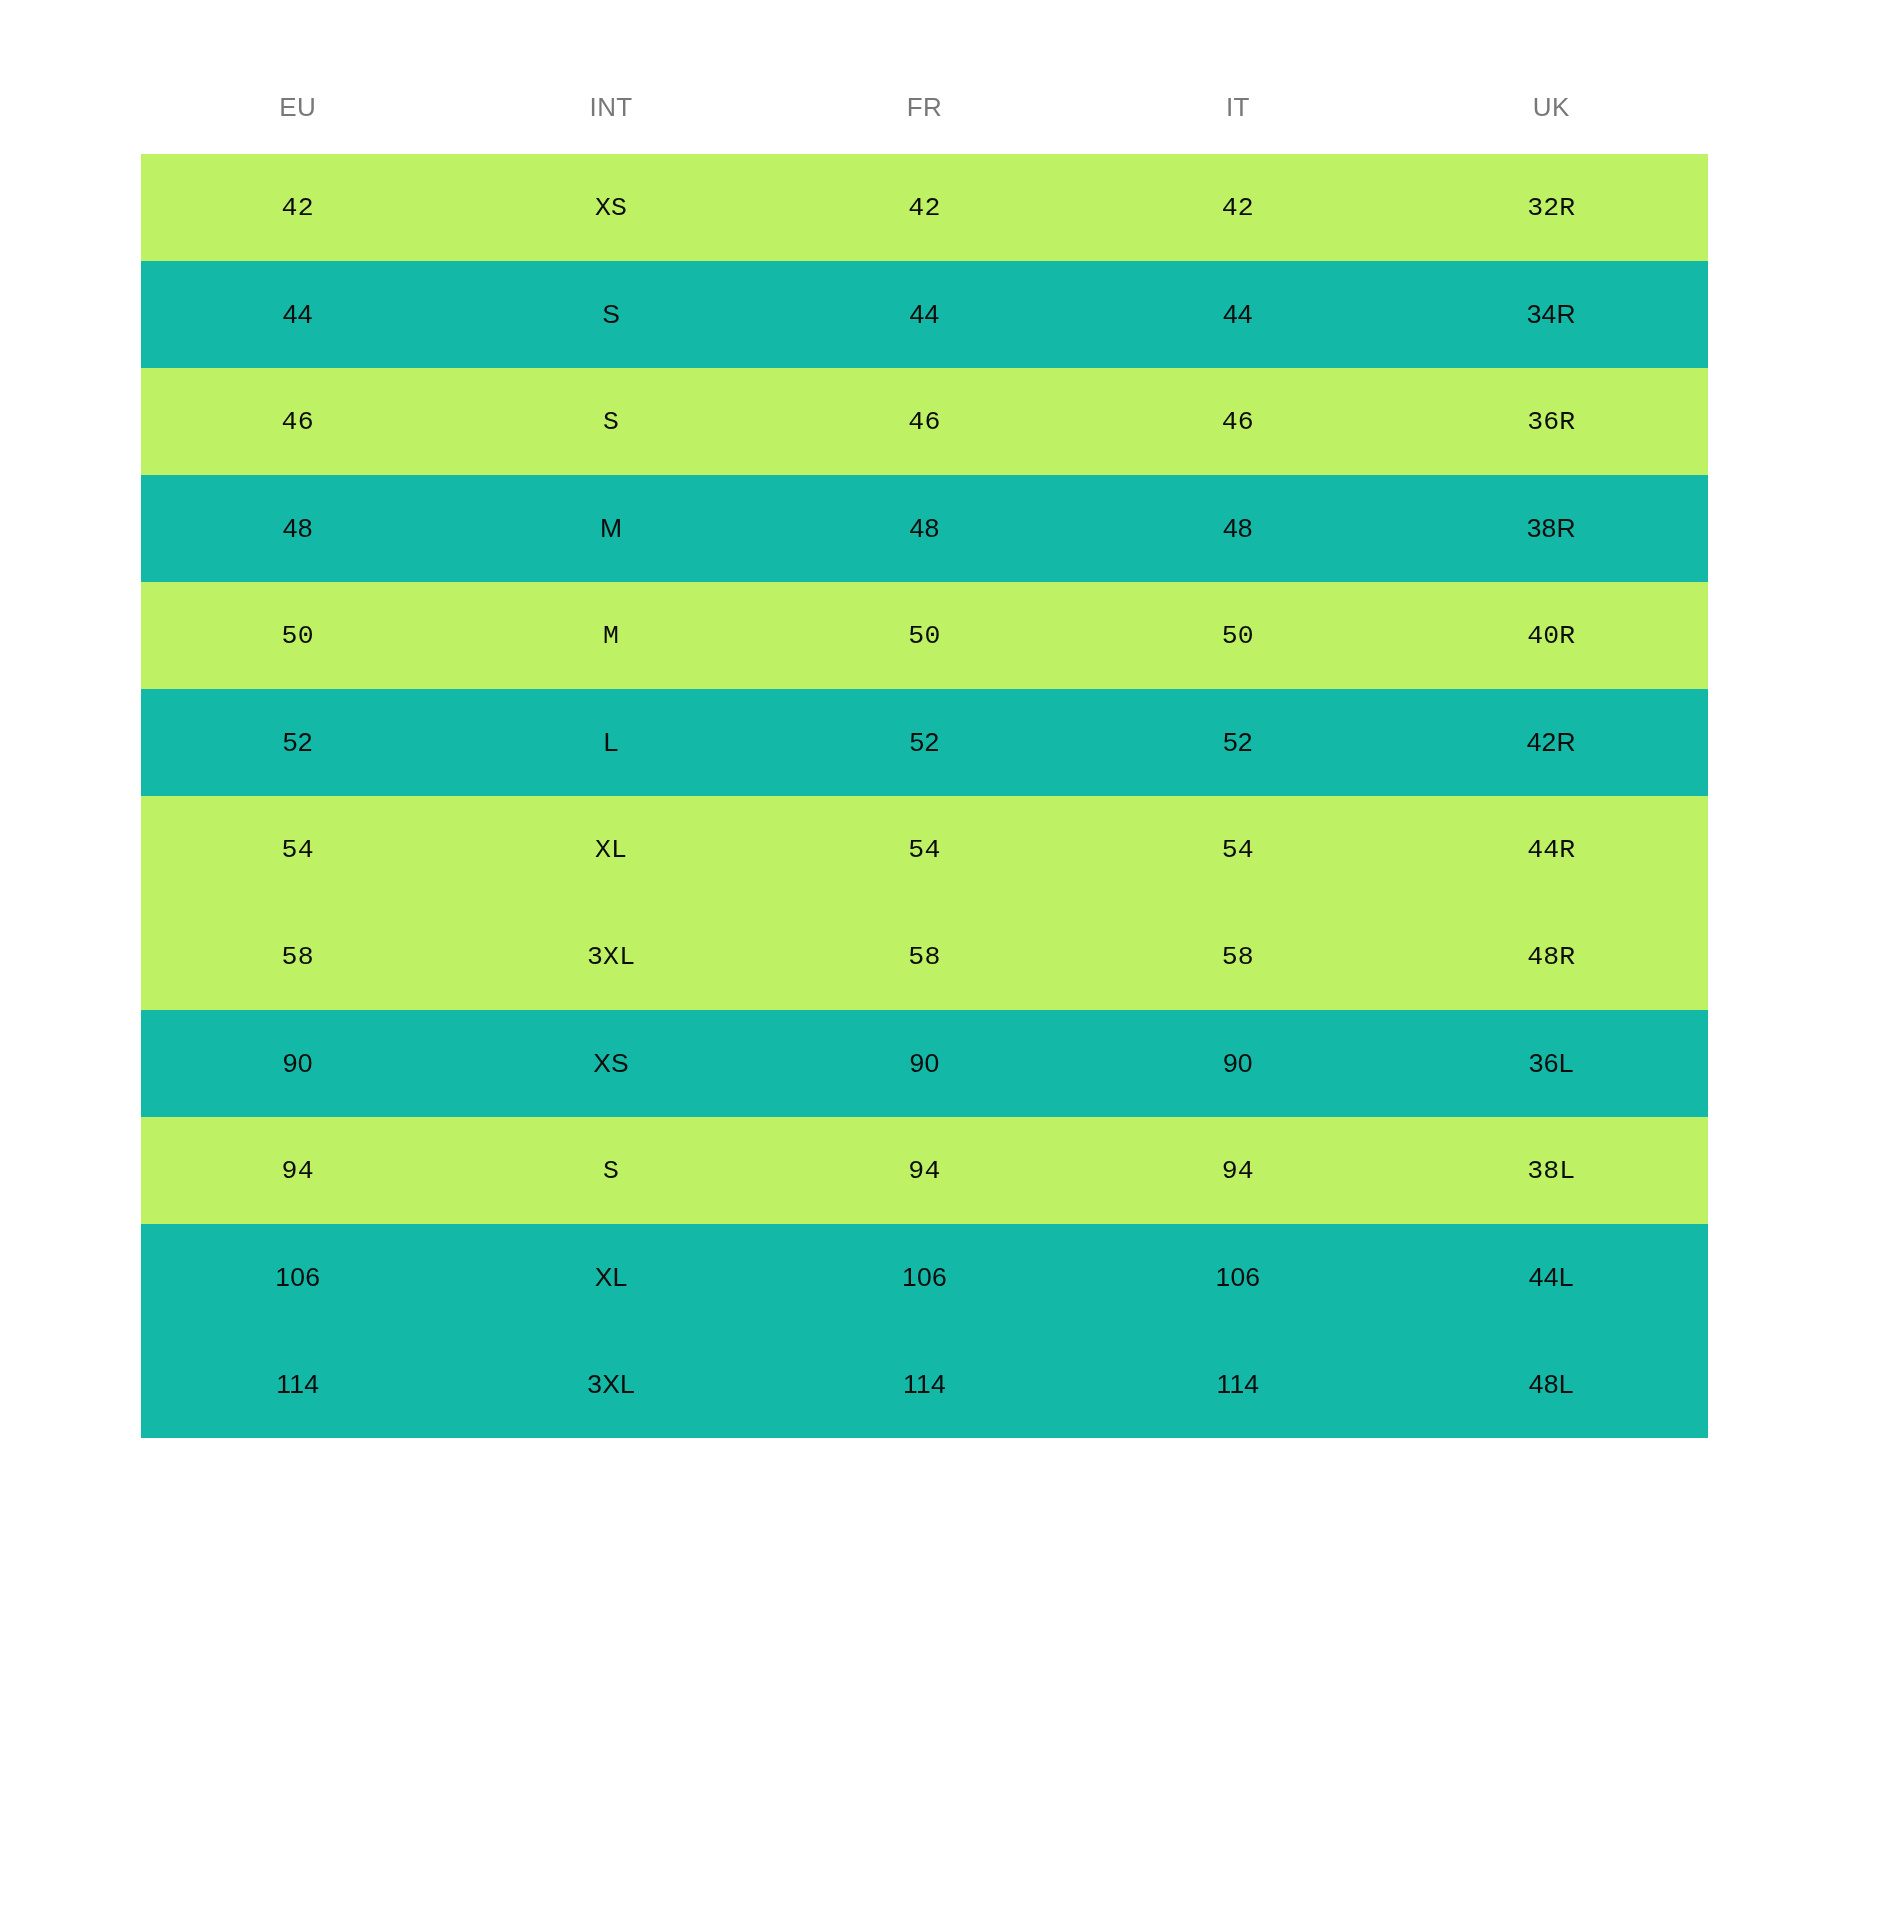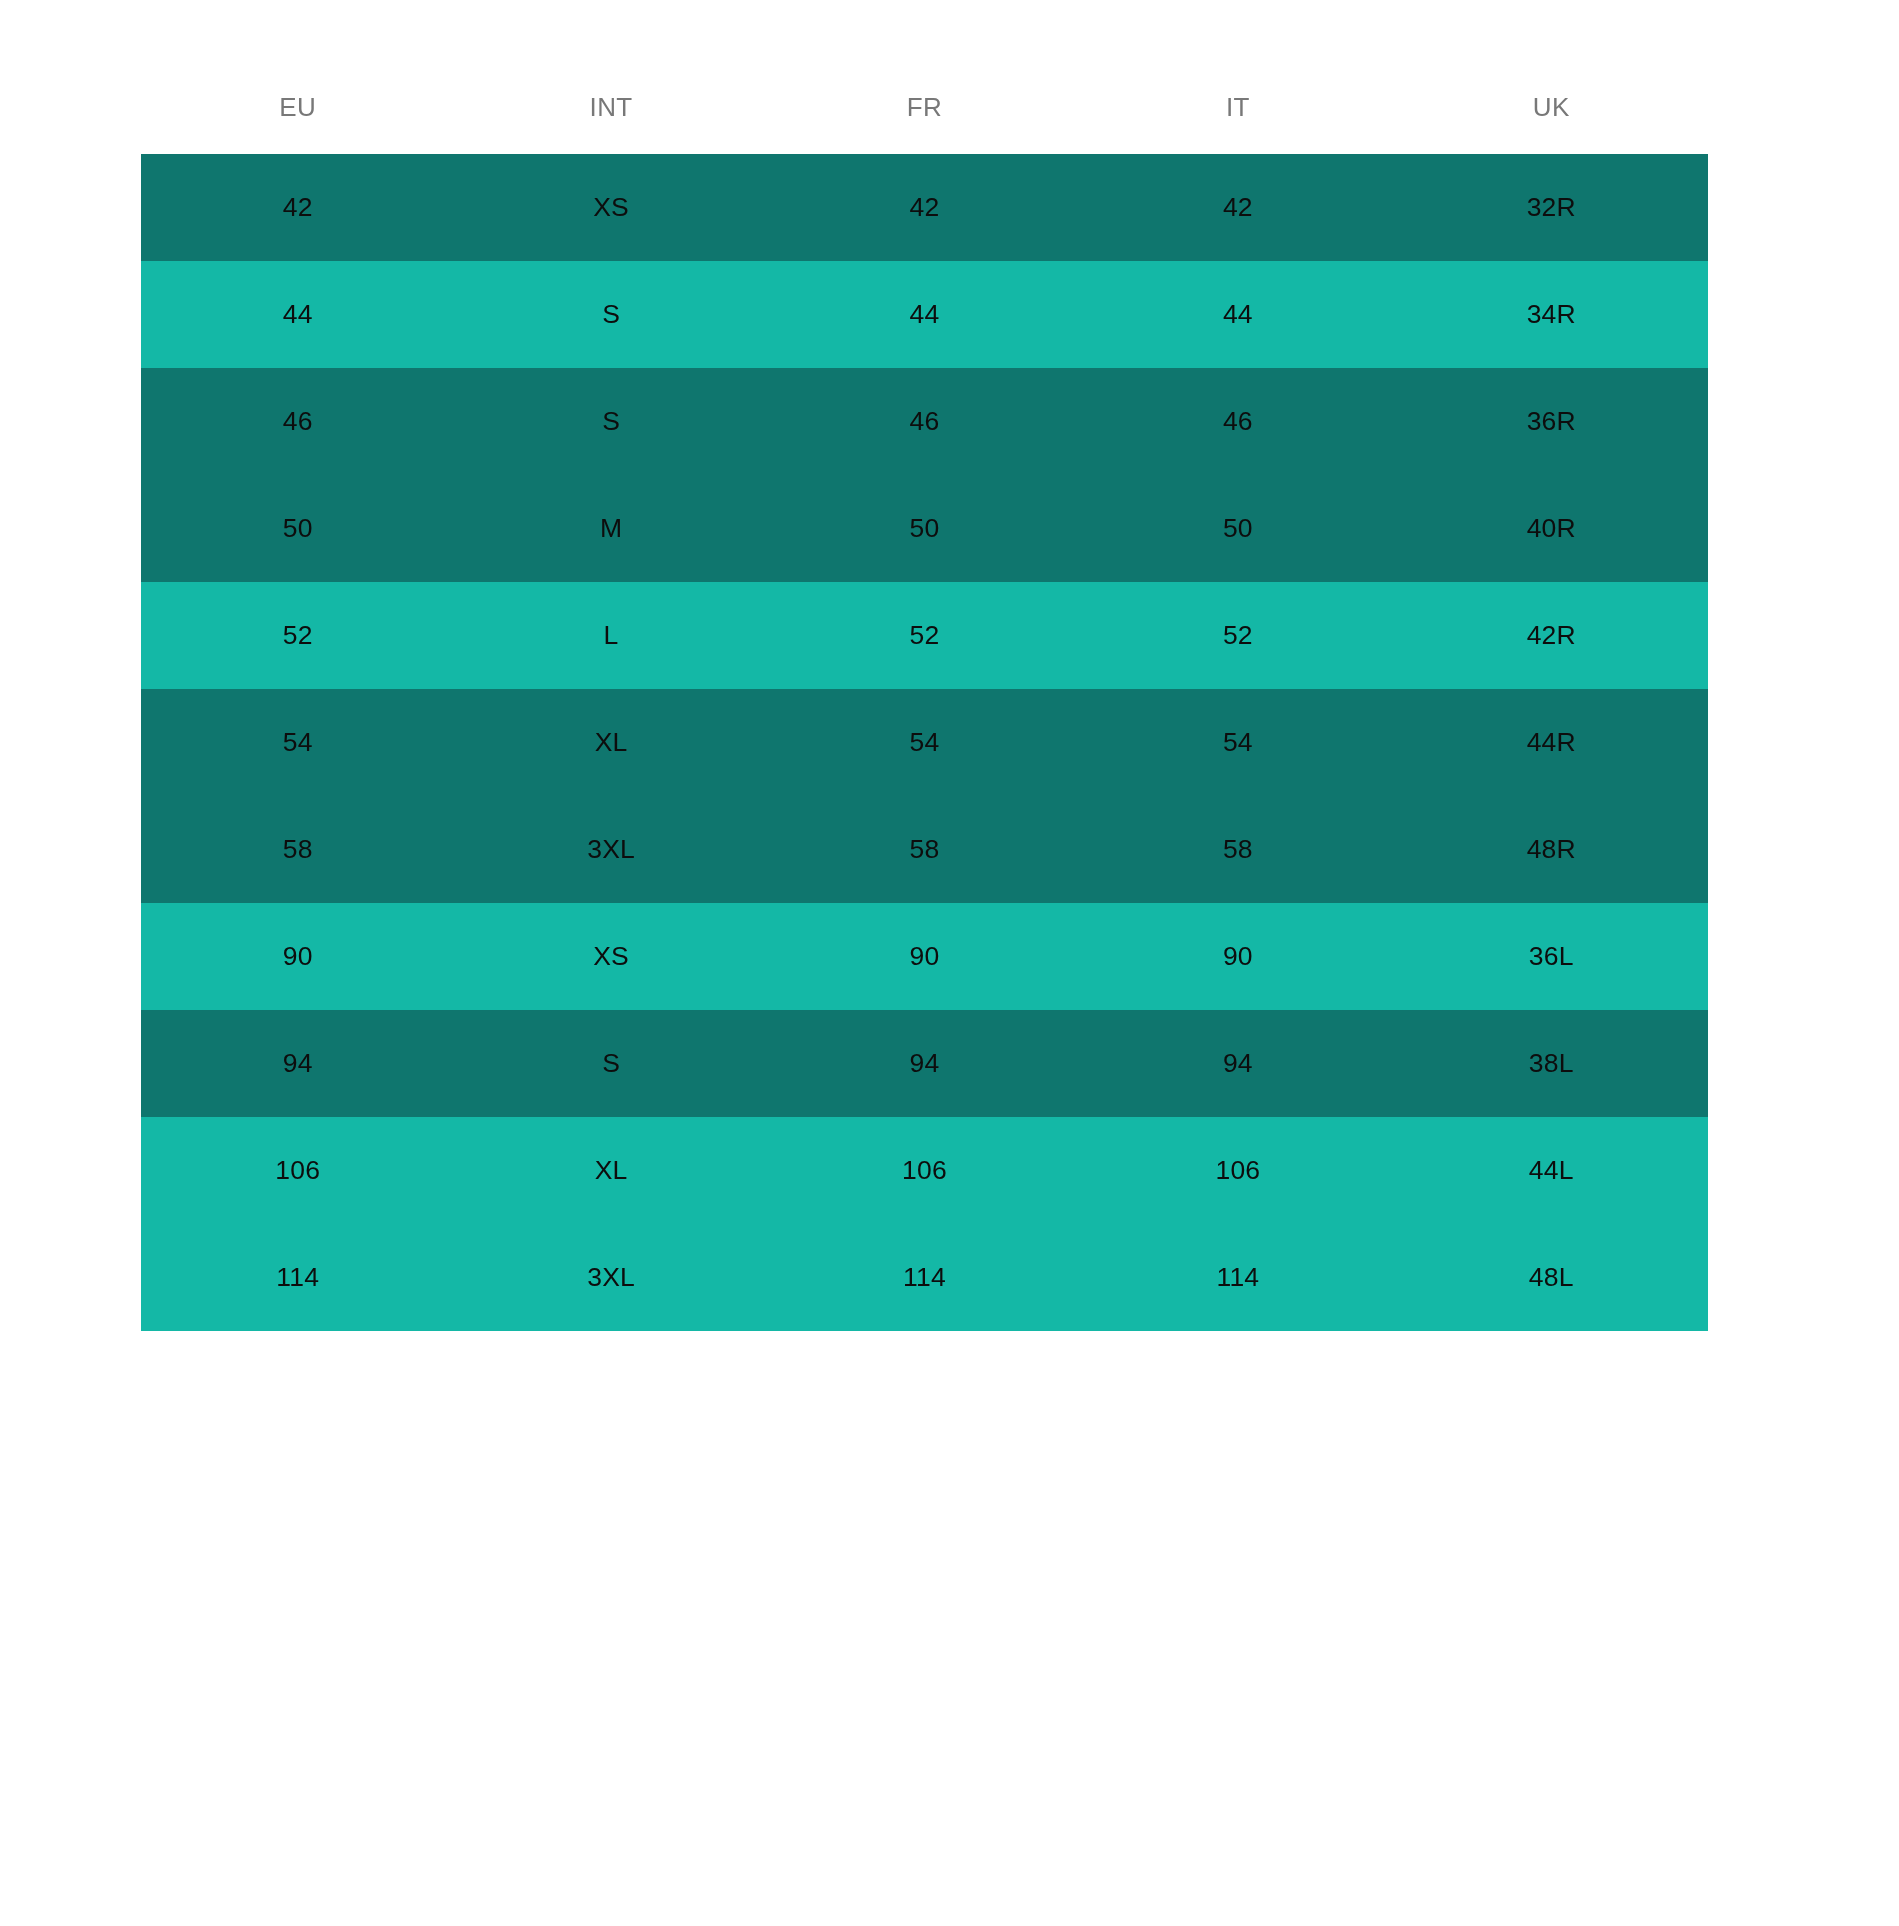--- a/index.html
+++ b/index.html
@@ -57,21 +57,22 @@
     margin: 0;
     font-size: 26.5px;
     font-weight: 400;
     color: #0d0d0d;
     text-align: center;
     vertical-align: middle;
     letter-spacing: 0.2px;
   }
 
   .size-table tbody tr.stripe td {
-    background: #0f766e;
+    background: #bef264;
+    font-family: Liberation Mono, monospace;
   }
   .size-table tbody tr.plain td {
     background: #14b8a6;
   }
 </style>
 </head>
 <body>
 
 <div class="page">
 
@@ -106,20 +107,27 @@
           <td>44</td>
           <td>44</td>
           <td>34R</td>
         </tr>
         <tr class="stripe">
           <td>46</td>
           <td>S</td>
           <td>46</td>
           <td>46</td>
           <td>36R</td>
+        </tr>
+        <tr class="plain">
+          <td>48</td>
+          <td>M</td>
+          <td>48</td>
+          <td>48</td>
+          <td>38R</td>
         </tr>
         <tr class="stripe">
           <td>50</td>
           <td>M</td>
           <td>50</td>
           <td>50</td>
           <td>40R</td>
         </tr>
         <tr class="plain">
           <td>52</td>

